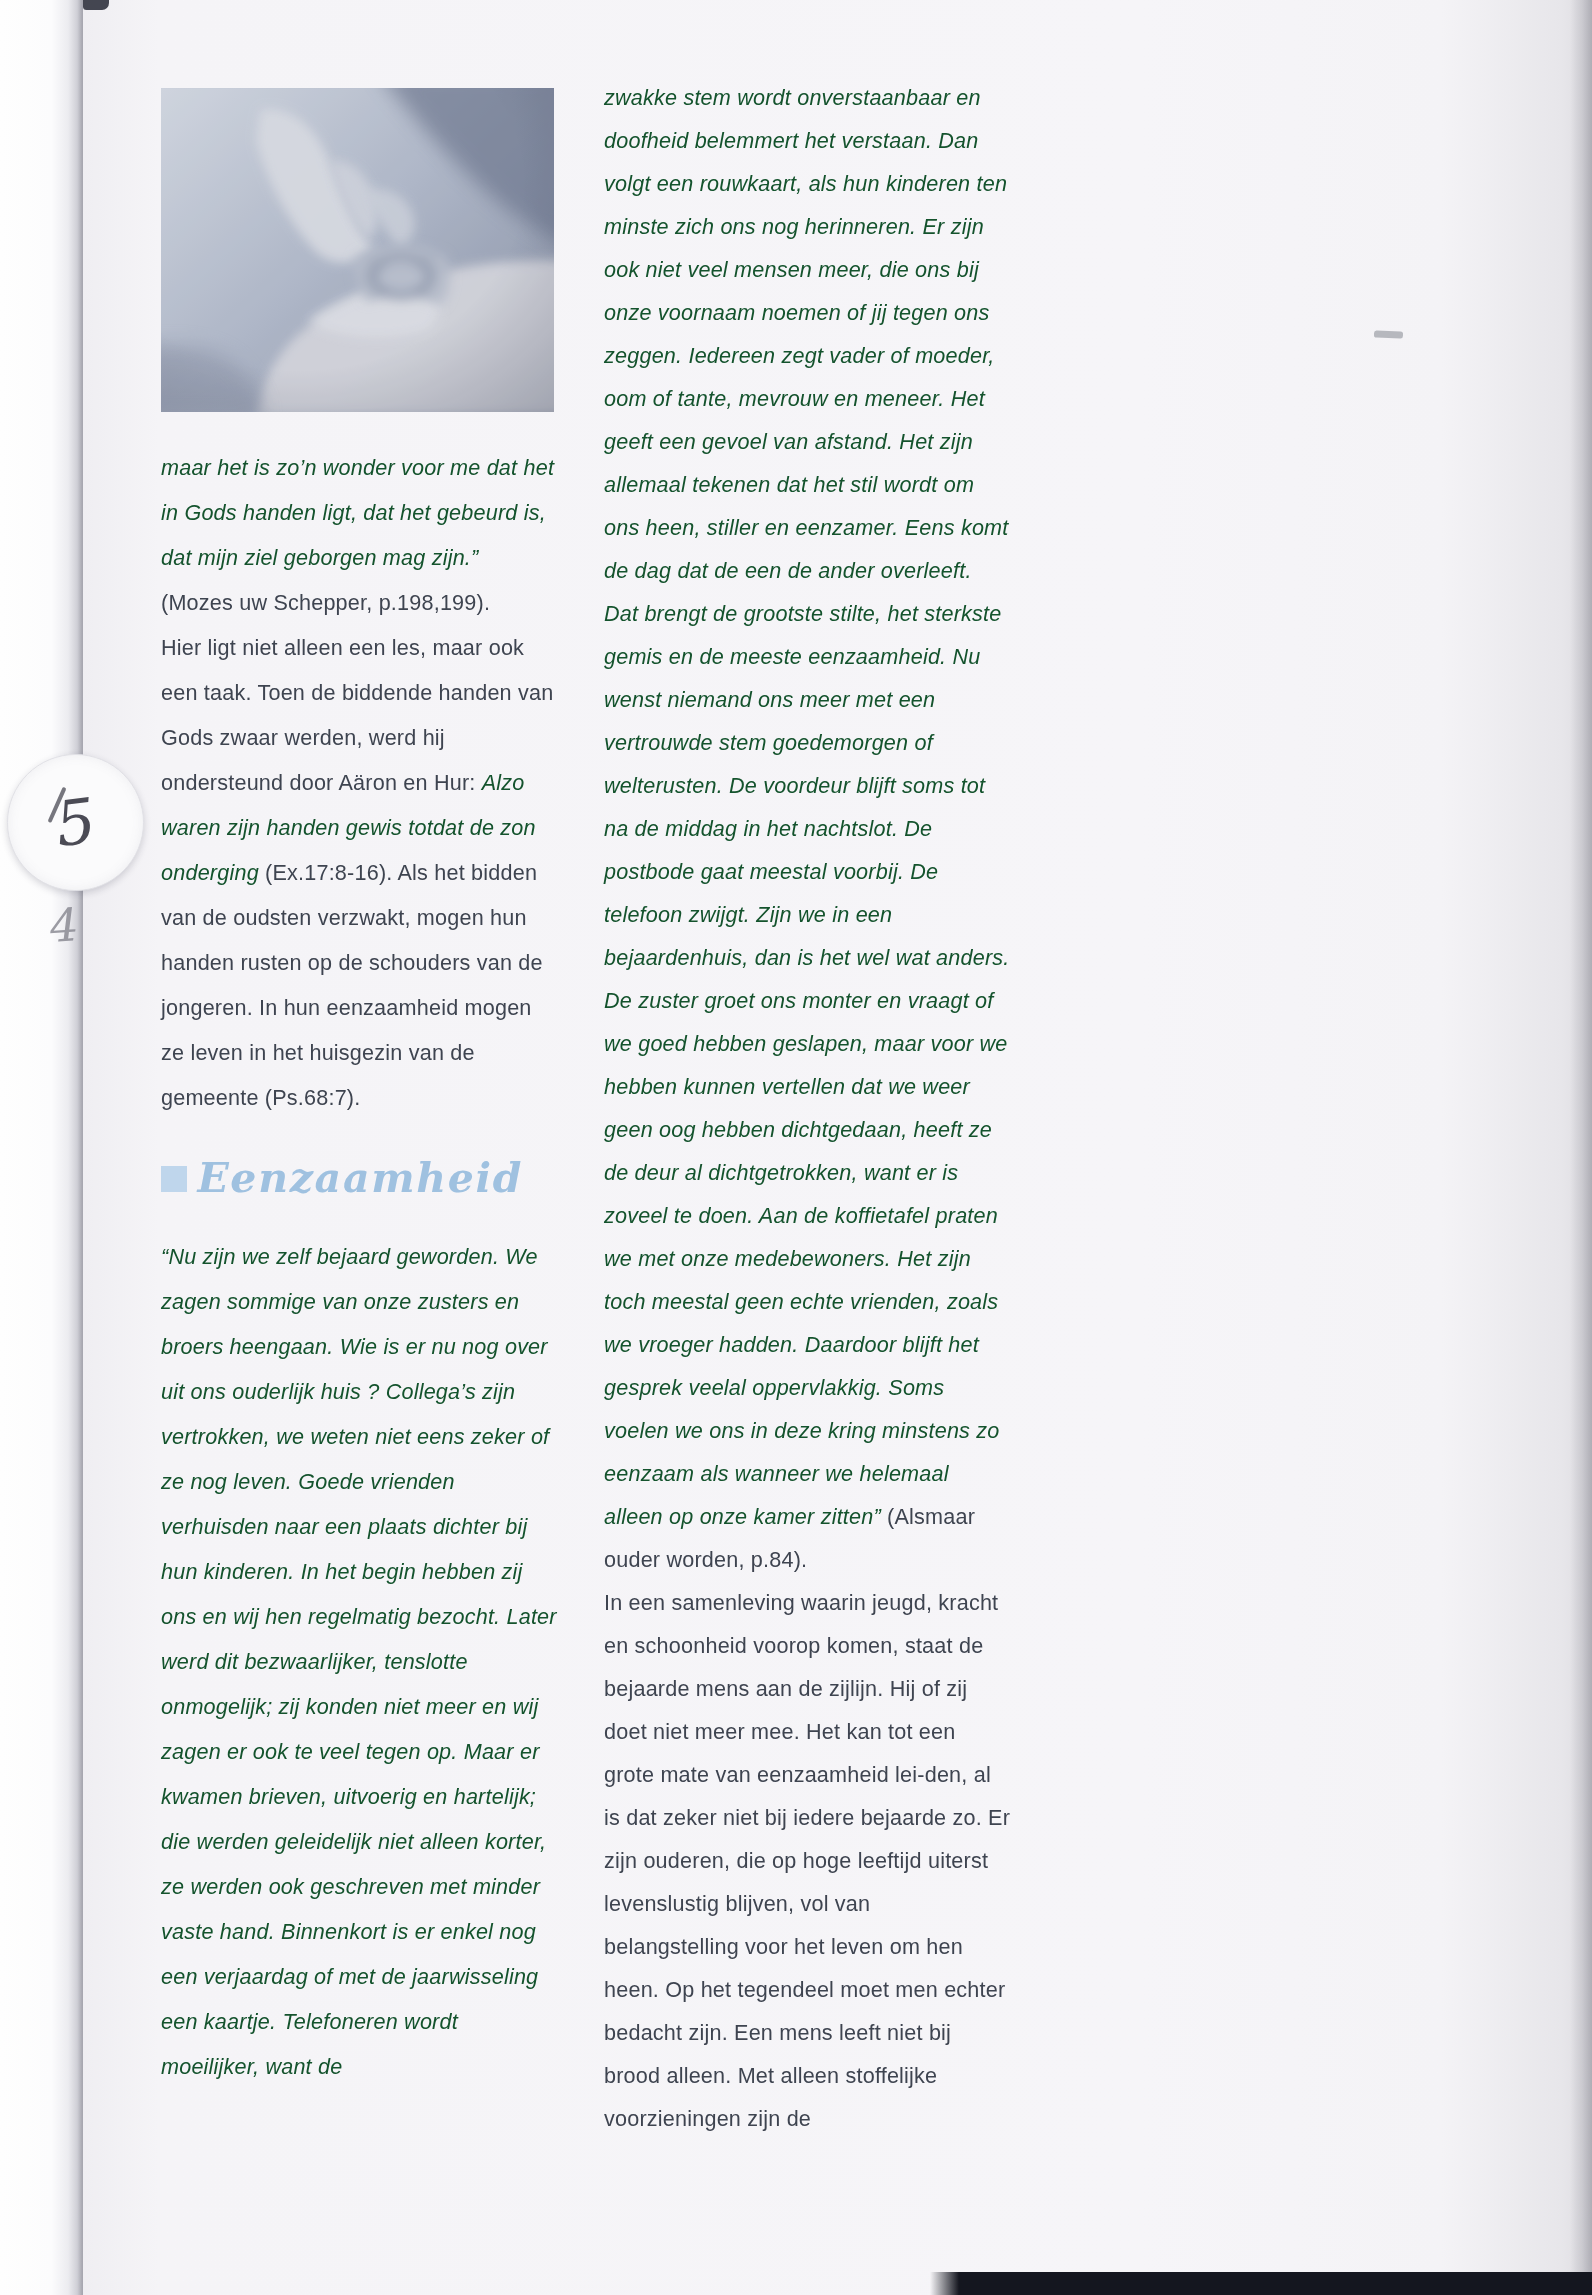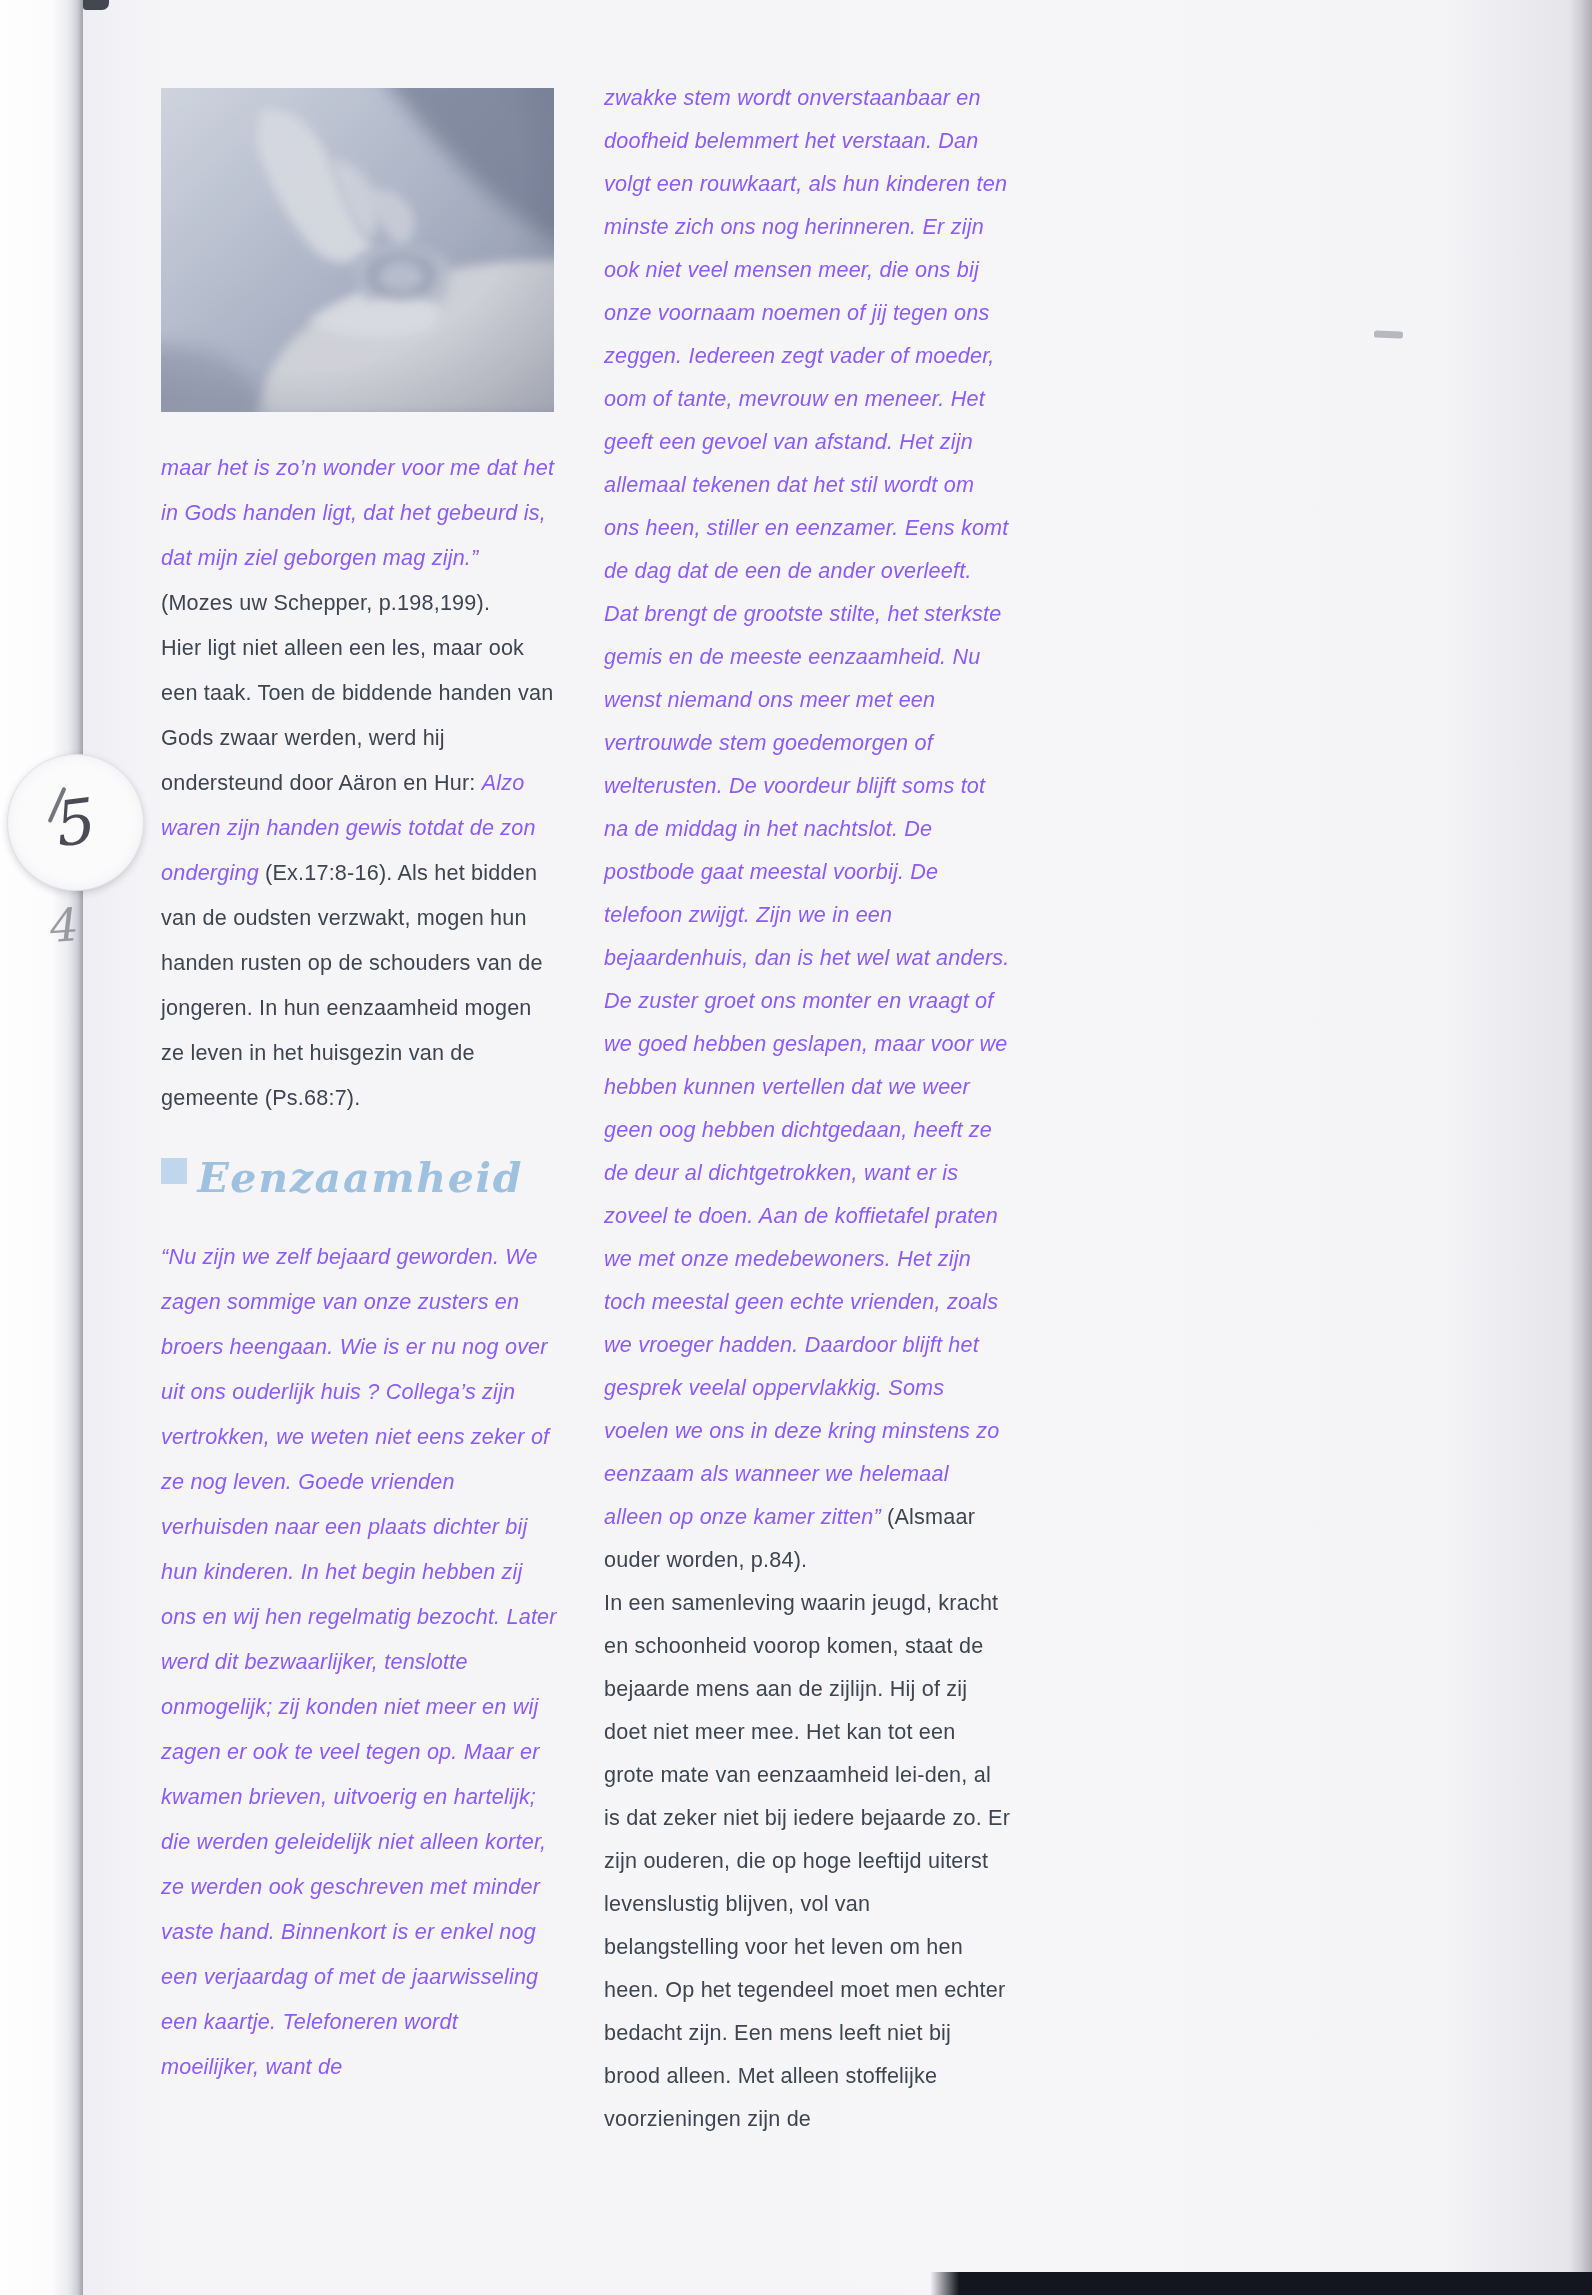--- a/index.html
+++ b/index.html
@@ -57,26 +57,26 @@
     font-family:"DejaVu Serif",serif;font-style:italic;font-size:45px;color:#85858e;
     transform:rotate(-4deg);opacity:.8;
   }
   
   .col{position:absolute;z-index:5;color:#3e4450;}
   .col-left{left:161px;top:88px;width:399px;}
   .col-right{left:604px;top:76px;width:407px;}
   .para{margin:0;font-size:21.6px;letter-spacing:0.2px;}
   .col-left .para{line-height:45px;}
   .col-right .para{line-height:43px;}
-  .it{font-style:italic;color:#8b5cf6;}
+  .it{font-style:italic;color:#14532d;}
   
   .photo{margin:0 0 33px 0;width:393px;height:324px;overflow:hidden;background:#aab1c2;}
   
   .heading{
-    margin:38px 0 35px 0;display:flex;line-height:1;
+    margin:38px 0 35px 0;display:flex;align-items:center;line-height:1;
   }
   .heading-bullet{
     display:inline-block;width:26px;height:26px;background:#b9d3ea;
     margin-right:10.4px;flex:0 0 auto;opacity:.9;
   }
   .heading-text{
     font-family:"DejaVu Serif",serif;font-style:italic;font-weight:600;
     font-size:41px;color:#9fc1e0;letter-spacing:1.7px;
   }
 </style>

